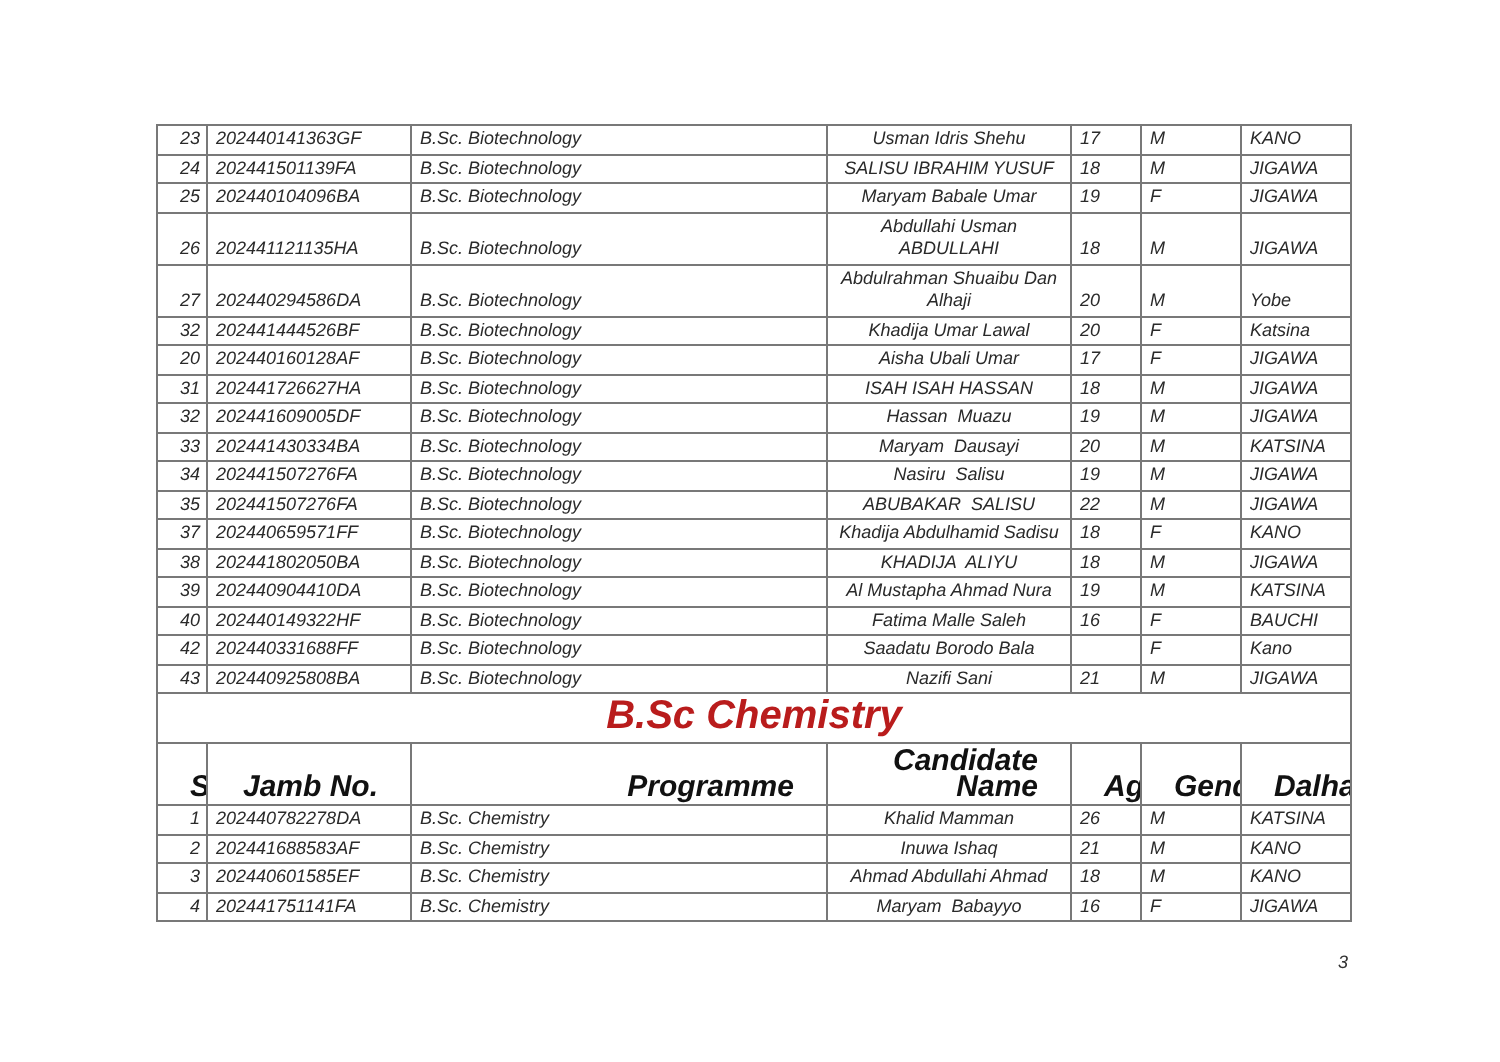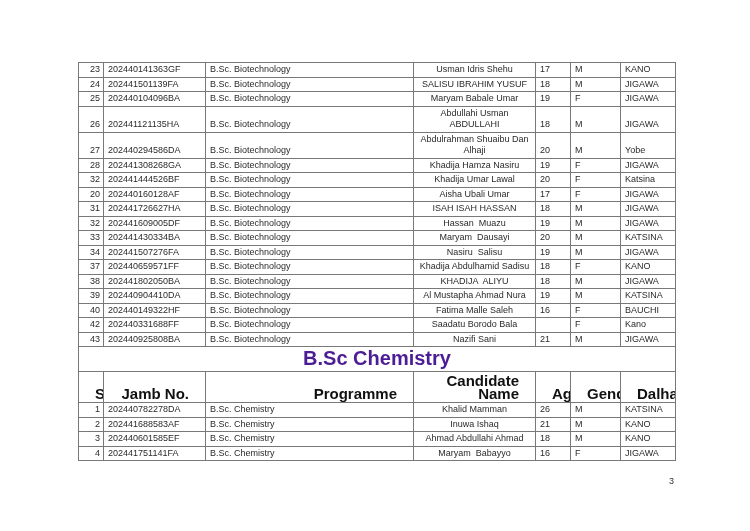--- a/index.html
+++ b/index.html
@@ -7,20 +7,21 @@
     padding: 0;
     background: #ffffff;
     font-family: "Liberation Sans", sans-serif;
   }
   .page {
     position: relative;
     width: 688px;
     height: 531px;
     background: #ffffff;
     overflow: hidden;
+    font-style: italic;
   }
   table.admission-table {
     position: absolute;
     left: 78px;
     top: 62px;
     width: 597px;
     border-collapse: collapse;
     table-layout: fixed;
   }
   td, th {
@@ -41,21 +42,21 @@
     text-align: right;
     padding: 2px 16px;
     color: #111111;
   }
   tr.title-row td {
     text-align: center;
     font-size: 20px;
     font-weight: bold;
     line-height: 21px;
     padding: 1px 0 2px 0;
-    color: #4c1d95;
+    color: #b91c1c;
     white-space: nowrap;
   }
   .page-number {
     position: absolute;
     left: 669px;
     top: 476px;
     font-size: 9px;
     color: #333333;
   }
 </style>
@@ -113,29 +114,20 @@
         <tr>
           <td class="col-sn">27</td>
           <td class="col-jamb_no">202440294586DA</td>
           <td class="col-programme">B.Sc. Biotechnology</td>
           <td class="col-candidate_name">Abdulrahman Shuaibu Dan Alhaji</td>
           <td class="col-age">20</td>
           <td class="col-gender">M</td>
           <td class="col-state">Yobe</td>
         </tr>
         <tr>
-          <td class="col-sn">28</td>
-          <td class="col-jamb_no">202441308268GA</td>
-          <td class="col-programme">B.Sc. Biotechnology</td>
-          <td class="col-candidate_name">Khadija Hamza Nasiru</td>
-          <td class="col-age">19</td>
-          <td class="col-gender">F</td>
-          <td class="col-state">JIGAWA</td>
-        </tr>
-        <tr>
           <td class="col-sn">32</td>
           <td class="col-jamb_no">202441444526BF</td>
           <td class="col-programme">B.Sc. Biotechnology</td>
           <td class="col-candidate_name">Khadija Umar Lawal</td>
           <td class="col-age">20</td>
           <td class="col-gender">F</td>
           <td class="col-state">Katsina</td>
         </tr>
         <tr>
           <td class="col-sn">20</td>
@@ -172,20 +164,29 @@
           <td class="col-age">20</td>
           <td class="col-gender">M</td>
           <td class="col-state">KATSINA</td>
         </tr>
         <tr>
           <td class="col-sn">34</td>
           <td class="col-jamb_no">202441507276FA</td>
           <td class="col-programme">B.Sc. Biotechnology</td>
           <td class="col-candidate_name">Nasiru  Salisu</td>
           <td class="col-age">19</td>
+          <td class="col-gender">M</td>
+          <td class="col-state">JIGAWA</td>
+        </tr>
+        <tr>
+          <td class="col-sn">35</td>
+          <td class="col-jamb_no">202441507276FA</td>
+          <td class="col-programme">B.Sc. Biotechnology</td>
+          <td class="col-candidate_name">ABUBAKAR  SALISU</td>
+          <td class="col-age">22</td>
           <td class="col-gender">M</td>
           <td class="col-state">JIGAWA</td>
         </tr>
         <tr>
           <td class="col-sn">37</td>
           <td class="col-jamb_no">202440659571FF</td>
           <td class="col-programme">B.Sc. Biotechnology</td>
           <td class="col-candidate_name">Khadija Abdulhamid Sadisu</td>
           <td class="col-age">18</td>
           <td class="col-gender">F</td>

